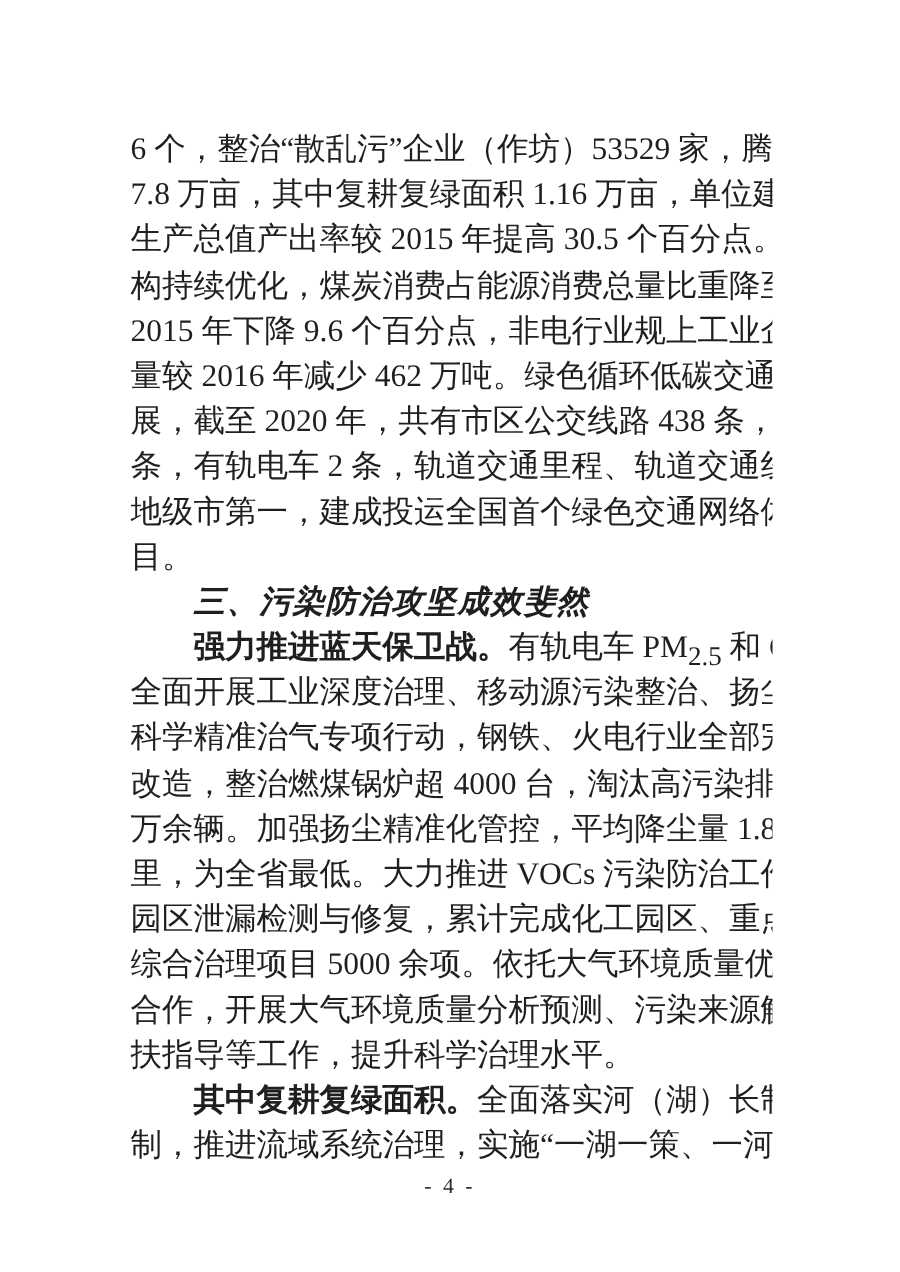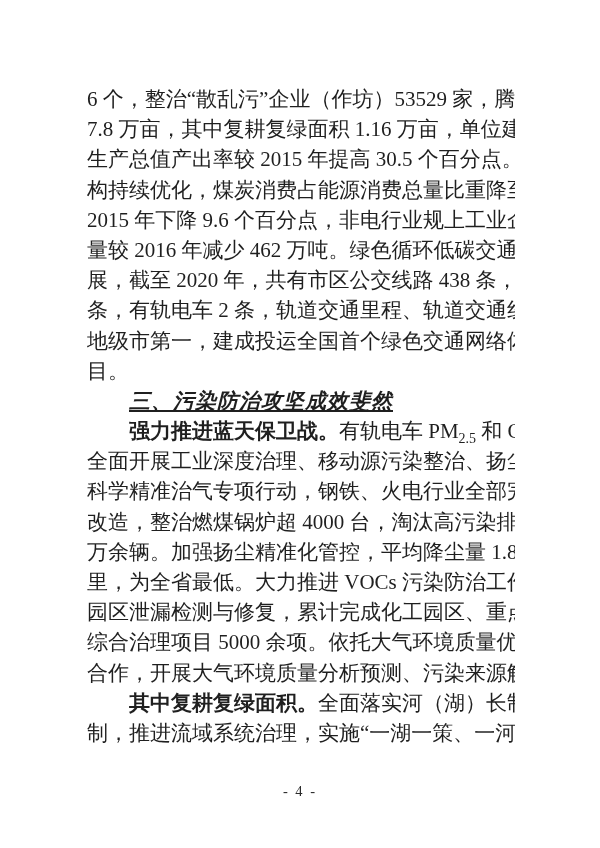--- a/index.html
+++ b/index.html
@@ -37,28 +37,27 @@
   .line.just {
     text-align-last: justify;
   }
   .line.ind {
     padding-left: 42px;
   }
   .line.head {
     font-weight: bold;
     font-style: italic;
     letter-spacing: 1px;
-    text-decoration: underline;
   }
   .line .b {
     font-weight: bold;
     margin-top: 31px;
   }
   .line sub {
-    font-size: 14px;
+    font-size: 18px;
     line-height: 0;
   }
   .footer {
     position: absolute;
     left: 0;
     top: 783px;
     width: 600px;
     text-align: center;
     font-size: 14.5px;
     letter-spacing: 2px;
@@ -83,19 +82,20 @@
       <div class="line ind head"><span>三、污染防治攻坚成效斐然</span></div>
       <div class="line just ind"><span class="b">强力推进蓝天保卫战。</span><span>有轨电车 PM</span><sub>2.5</sub><span> 和 O</span></div>
       <div class="line just"><span>全面开展工业深度治理、移动源污染整治、扬尘整治提升、</span></div>
       <div class="line just"><span>科学精准治气专项行动，钢铁、火电行业全部完成超低排放</span></div>
       <div class="line just"><span>改造，整治燃煤锅炉超 4000 台，淘汰高污染排放机动车 22</span></div>
       <div class="line just"><span>万余辆。加强扬尘精准化管控，平均降尘量 1.8 吨/月·平方公</span></div>
       <div class="line just"><span>里，为全省最低。大力推进 VOCs 污染防治工作，开展化工</span></div>
       <div class="line just"><span>园区泄漏检测与修复，累计完成化工园区、重点行业 VOCs</span></div>
       <div class="line just"><span>综合治理项目 5000 余项。依托大气环境质量优化提升战略</span></div>
       <div class="line just"><span>合作，开展大气环境质量分析预测、污染来源解析、专家帮</span></div>
+      <div class="line"><span>扶指导等工作，提升科学治理水平。</span></div>
       <div class="line just ind"><span class="b">其中复耕复绿面积。</span><span>全面落实河（湖）长制、断面长</span></div>
       <div class="line just"><span>制，推进流域系统治理，实施“一湖一策、一河一策、一断面</span></div>
     </div>
   <div class="footer">
     <span>- 4 -</span>
   </div>
 </div>
 
 </body></html>

